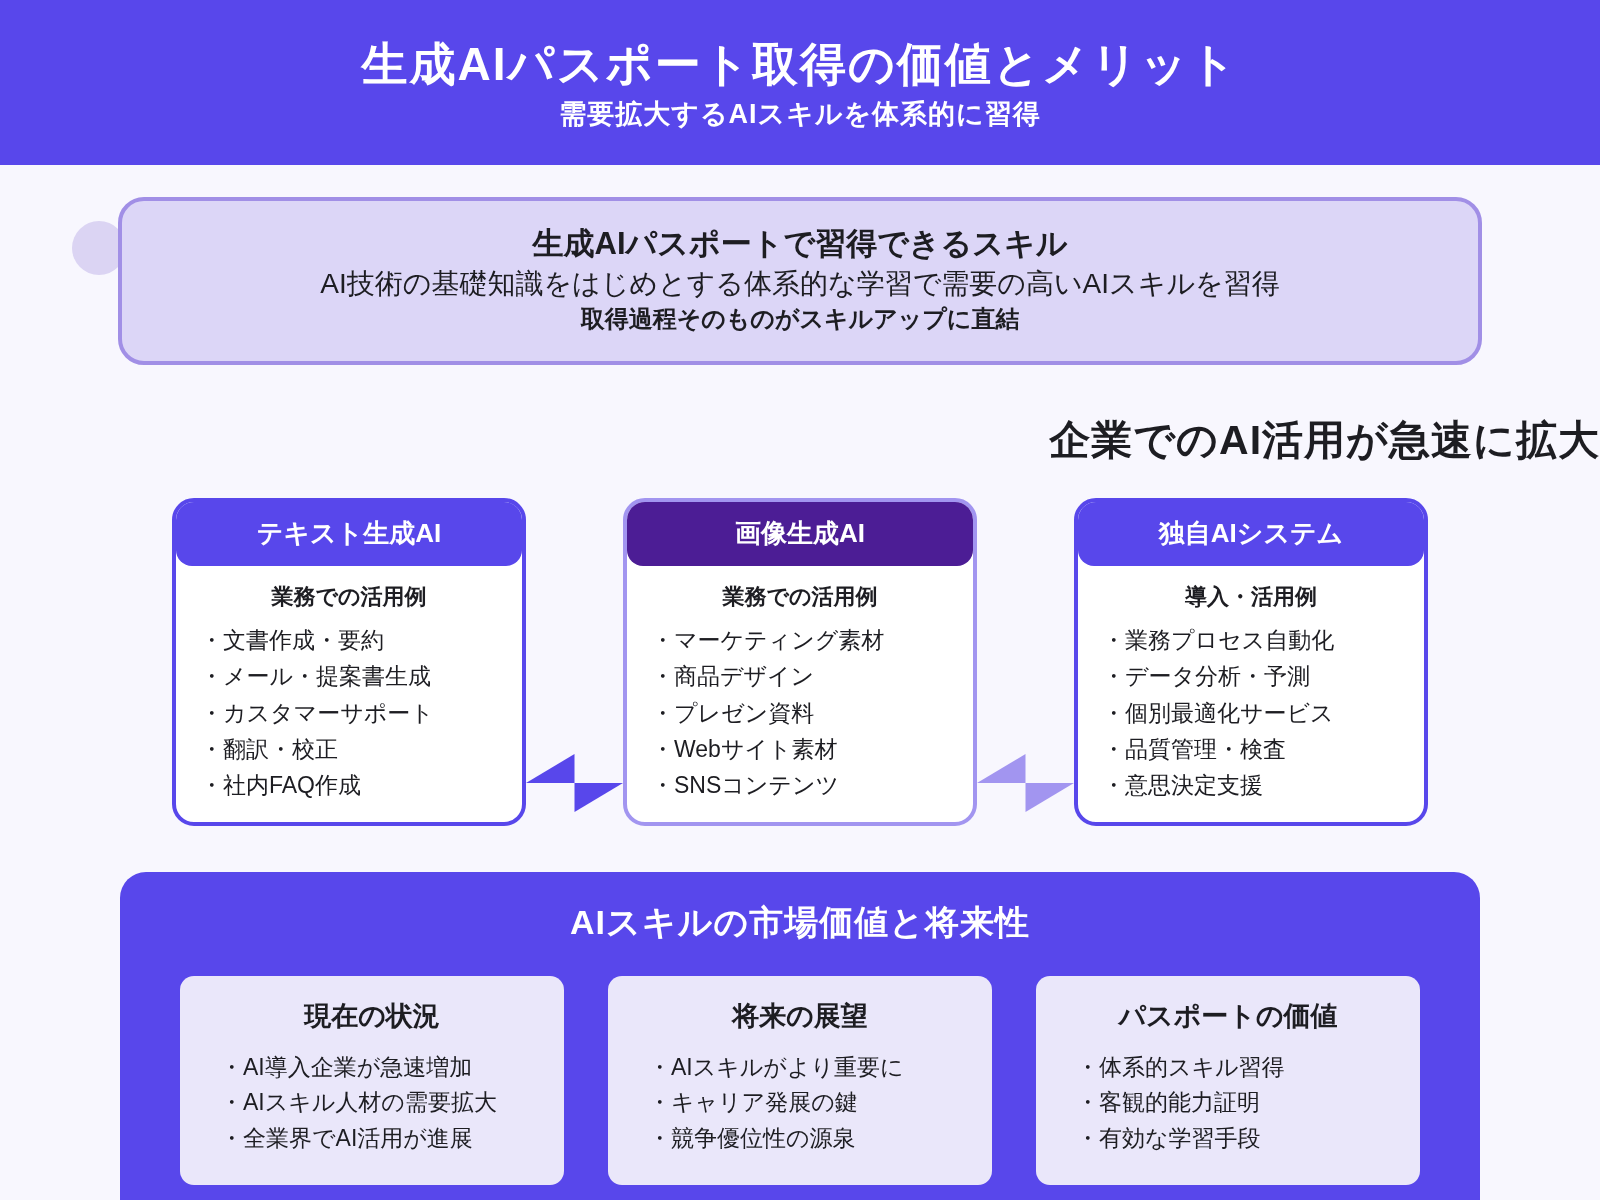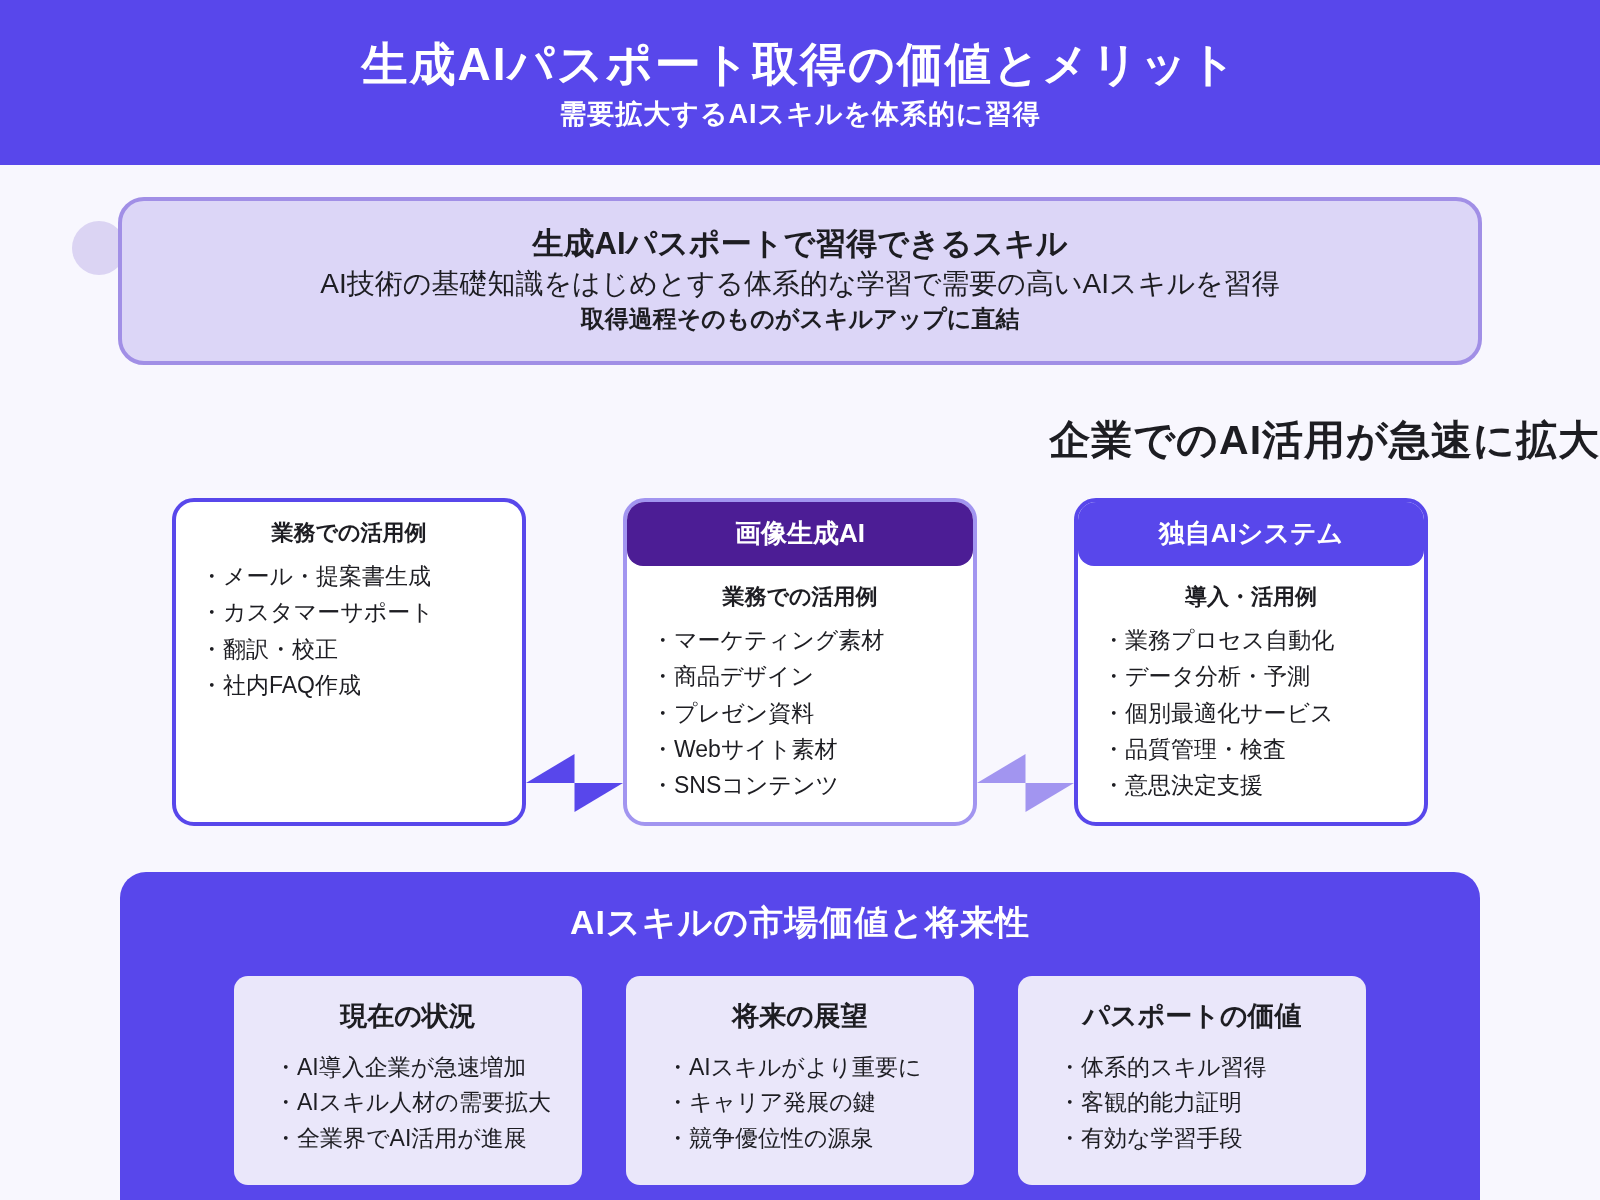--- a/index.html
+++ b/index.html
@@ -114,21 +114,21 @@
   .market-section h2 {
     color: #ffffff;
     text-align: center;
     font-size: 34px;
     font-weight: bold;
     letter-spacing: 1px;
     margin-bottom: 30px;
   }
   .market-cards { display: flex; justify-content: center; gap: 44px; }
   .market-card {
-    width: 348px;
+    width: 384px;
     background: #eae7fa;
     border-radius: 14px;
     padding: 22px 24px 28px;
   }
   .market-card h3 {
     text-align: center;
     font-size: 27px;
     font-weight: bold;
     margin-bottom: 16px;
   }
@@ -150,22 +150,24 @@
   <h2>生成AIパスポートで習得できるスキル</h2>
   <div class="line1">AI技術の基礎知識をはじめとする体系的な学習で需要の高いAIスキルを習得</div>
   <div class="line2">取得過程そのものがスキルアップに直結</div>
 </div>
 
 <div class="section-title">企業でのAI活用が急速に拡大</div>
 
 <div class="cards-row">
 
   <div class="ai-card dark">
+    <div class="card-header">テキスト生成AI</div>
     <div class="card-subtitle">業務での活用例</div>
     <ul>
+        <li>文書作成・要約</li>
         <li>メール・提案書生成</li>
         <li>カスタマーサポート</li>
         <li>翻訳・校正</li>
         <li>社内FAQ作成</li>
       </ul>
   </div>
 
   <div class="connector">
     <svg width="97" height="62" viewBox="0 0 97 62">
       <polygon points="0,31 48.5,31 48.5,2" fill="#5847eb"></polygon>

